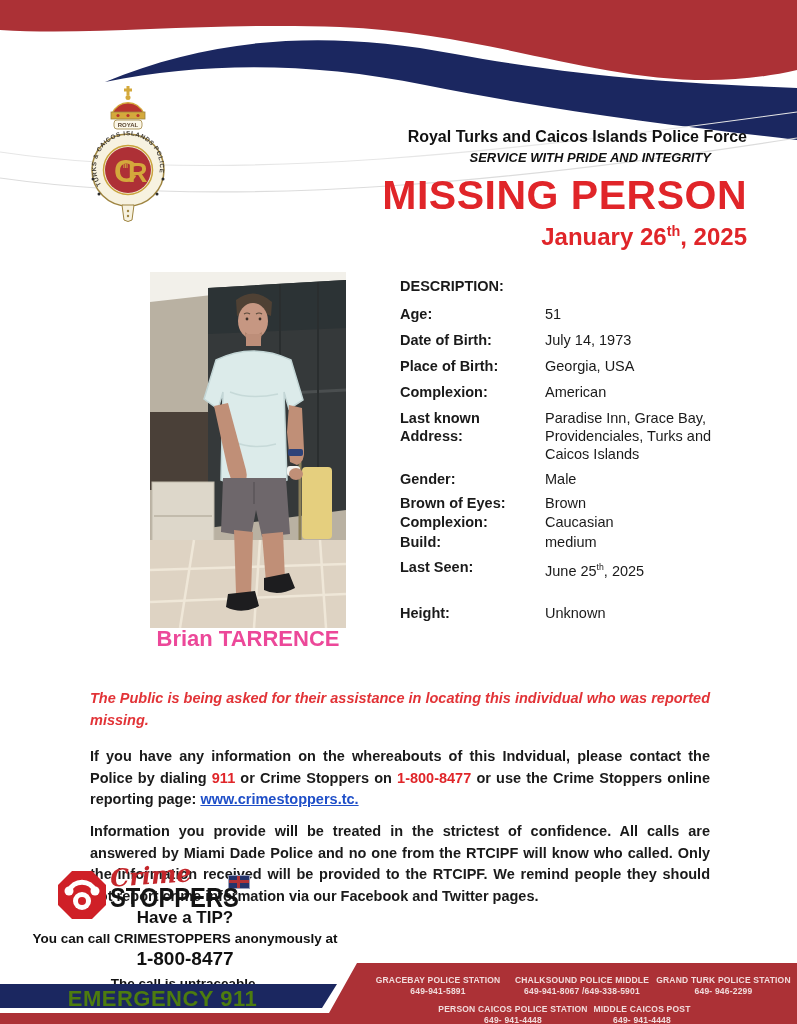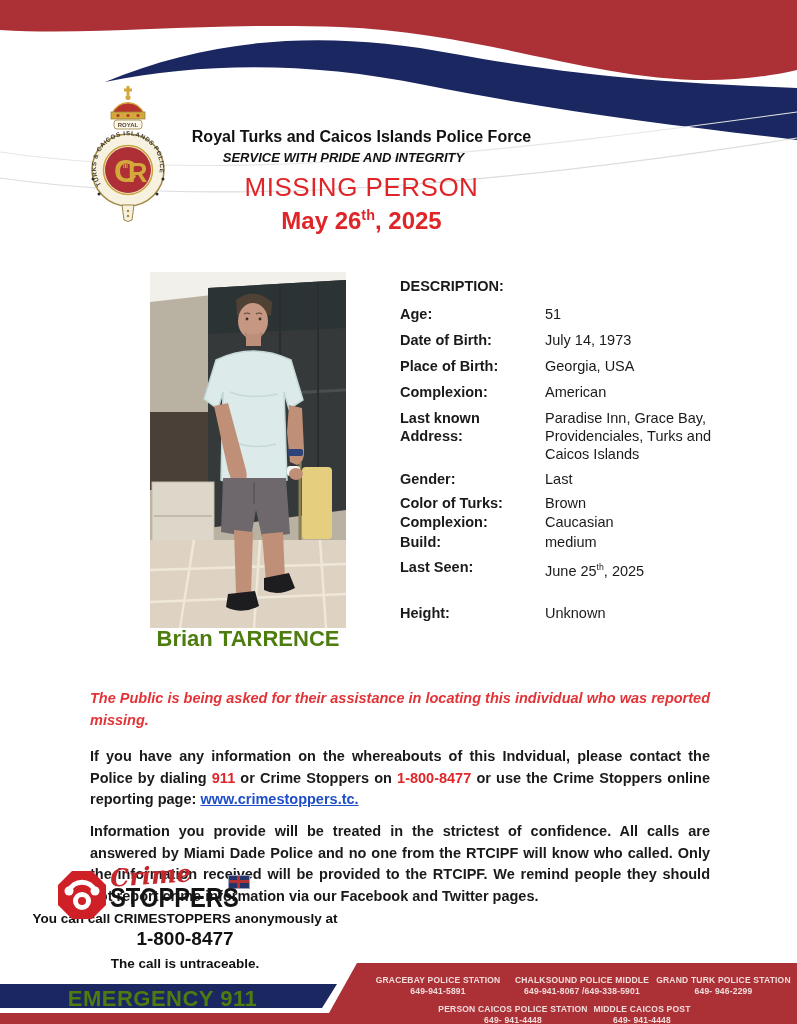--- a/index.html
+++ b/index.html
@@ -2,40 +2,40 @@
 <html><head>
 <meta charset="utf-8">
 <style>
   html,body{margin:0;padding:0;background:#fff;}
   .page{position:relative;width:797px;height:1024px;background:#ffffff;overflow:hidden;
         font-family:"Liberation Sans",sans-serif;color:#1a1a1a;}
   .abs{position:absolute;}
   svg text{font-family:"Liberation Sans",sans-serif;}
 
   
-  .hdr-text{left:0;top:128px;width:723px;text-align:center;}
+  .hdr-text{left:0;top:128px;width:723px;text-align:right;padding-left:24px;}
   .force-name{font-size:16px;font-weight:bold;color:#111;}
   .motto{font-size:13px;font-weight:bold;font-style:italic;color:#111;margin-top:4px;margin-right:36px;}
-  .mp-title{font-size:26px;font-weight:normal;color:#e02529;margin-top:7px;letter-spacing:.5px;}
+  .mp-title{font-size:41px;font-weight:bold;color:#e02529;margin-top:7px;letter-spacing:.5px;}
   .mp-date{font-size:24px;font-weight:bold;color:#e02529;margin-top:4px;}
   .mp-date sup{font-size:60%;vertical-align:super;}
 
   
   .desc{left:400px;top:272px;width:322px;font-size:14.5px;line-height:18px;}
   .desc-heading{font-weight:bold;margin:5px 0 10px 0;}
   .drow{display:flex;margin-bottom:8px;}
   .dlbl{font-weight:bold;width:145px;flex:0 0 145px;}
   .dval{flex:1;}
   .dval sup{font-size:60%;vertical-align:super;}
   .mb7{margin-bottom:7px;} .mb6{margin-bottom:6px;} .mb1{margin-bottom:1px;}
   .mb2{margin-bottom:2px;} .mb24{margin-bottom:24px;}
 
   
   .photo{left:150px;top:272px;width:196px;height:356px;}
-  .caption{left:130px;top:626px;width:236px;text-align:center;font-size:22px;font-weight:bold;color:#4d7c0f;}
+  .caption{left:130px;top:626px;width:236px;text-align:center;font-size:22px;font-weight:bold;color:#ec4899;}
 
   
   .para{left:90px;width:620px;font-size:14.5px;font-weight:bold;line-height:21.5px;text-align:justify;z-index:1;}
   .para-red{color:#e23337;font-style:italic;}
   .red-inline{color:#e02529;}
   .link{color:#1f4fc8;text-decoration:underline;cursor:pointer;}
 
   
   .cs-logo{left:58px;top:869px;width:290px;height:52px;z-index:5;}
   .cs-script{position:absolute;left:52px;top:-8px;font-family:"DejaVu Serif",serif;font-style:italic;
@@ -106,21 +106,21 @@
     <circle cx="81" cy="110" r="1.5" fill="#2b2b2b"></circle>
     <path d="M46,121 h12 l-2,15 q-4,3 -8,0 Z" fill="#f7f2e0" stroke="#9e8440" stroke-width="1"></path>
     <circle cx="52" cy="127" r="1.2" fill="#9e8440"></circle>
     <circle cx="52" cy="132" r="1.2" fill="#9e8440"></circle>
   </svg>
 
   <div class="abs hdr-text">
     <div class="force-name">Royal Turks and Caicos Islands Police Force</div>
     <div class="motto">SERVICE WITH PRIDE AND INTEGRITY</div>
     <div class="mp-title">MISSING PERSON</div>
-    <div class="mp-date"><span>May 26</span><sup>th</sup><span>, 2025</span></div>
+    <div class="mp-date"><span>January 26</span><sup>th</sup><span>, 2025</span></div>
   </div>
 
   <svg class="abs photo" viewBox="0 0 196 356">
     <rect x="0" y="0" width="196" height="356" fill="#b9b1a2"></rect>
     <polygon points="0,0 196,0 196,8 0,30" fill="#f2f0ea"></polygon>
     <polygon points="58,16 196,8 196,238 58,256" fill="#35393a"></polygon>
     <polygon points="58,16 196,8 196,56 58,62" fill="#2c3335"></polygon>
     <line x1="58" y1="125" x2="196" y2="118" stroke="#4a4e4f" stroke-width="3"></line>
     <line x1="130" y1="12" x2="130" y2="247" stroke="#2a2e2f" stroke-width="2"></line>
     <line x1="168" y1="10" x2="168" y2="242" stroke="#2a2e2f" stroke-width="2"></line>
@@ -179,24 +179,24 @@
     <div class="drow">
       <span class="dlbl">Complexion:</span>
       <span class="dval">American</span>
     </div>
     <div class="drow mb7">
       <span class="dlbl">Last known Address:</span>
       <span class="dval">Paradise Inn, Grace Bay, Providenciales, Turks and Caicos Islands</span>
     </div>
     <div class="drow mb6">
       <span class="dlbl">Gender:</span>
-      <span class="dval">Last</span>
+      <span class="dval">Male</span>
     </div>
     <div class="drow mb1">
-      <span class="dlbl">Color of Turks:</span>
+      <span class="dlbl">Brown of Eyes:</span>
       <span class="dval">Brown</span>
     </div>
     <div class="drow mb2">
       <span class="dlbl">Complexion:</span>
       <span class="dval">Caucasian</span>
     </div>
     <div class="drow mb7">
       <span class="dlbl">Build:</span>
       <span class="dval">medium</span>
     </div>
@@ -224,20 +224,21 @@
       <circle cx="37" cy="20" r="4.5" fill="#ffffff"></circle>
       <circle cx="24" cy="30" r="9" fill="#ffffff"></circle>
       <circle cx="24" cy="30" r="4" fill="#cf2027"></circle>
     </svg>
     <div class="cs-script">Crime</div>
     <div class="cs-flag"></div>
     <div class="cs-word">STOPPERS</div>
   </div>
 
   <div class="abs tip">
+    <div class="tip-heading">Have a TIP?</div>
     <div class="tip-line">You can call CRIMESTOPPERS anonymously at</div>
     <div class="tip-phone">1-800-8477</div>
     <div class="tip-note">The call is untraceable.</div>
   </div>
 
   <svg class="abs bottom-svg" viewBox="0 0 797 70">
     <path d="M0,59 L329,59 L357,9 L797,9 L797,70 L0,70 Z" fill="#ac3136"></path>
     <path d="M0,30 L337,30 L322,54 L0,54 Z" fill="#1b2760"></path>
   </svg>
 

